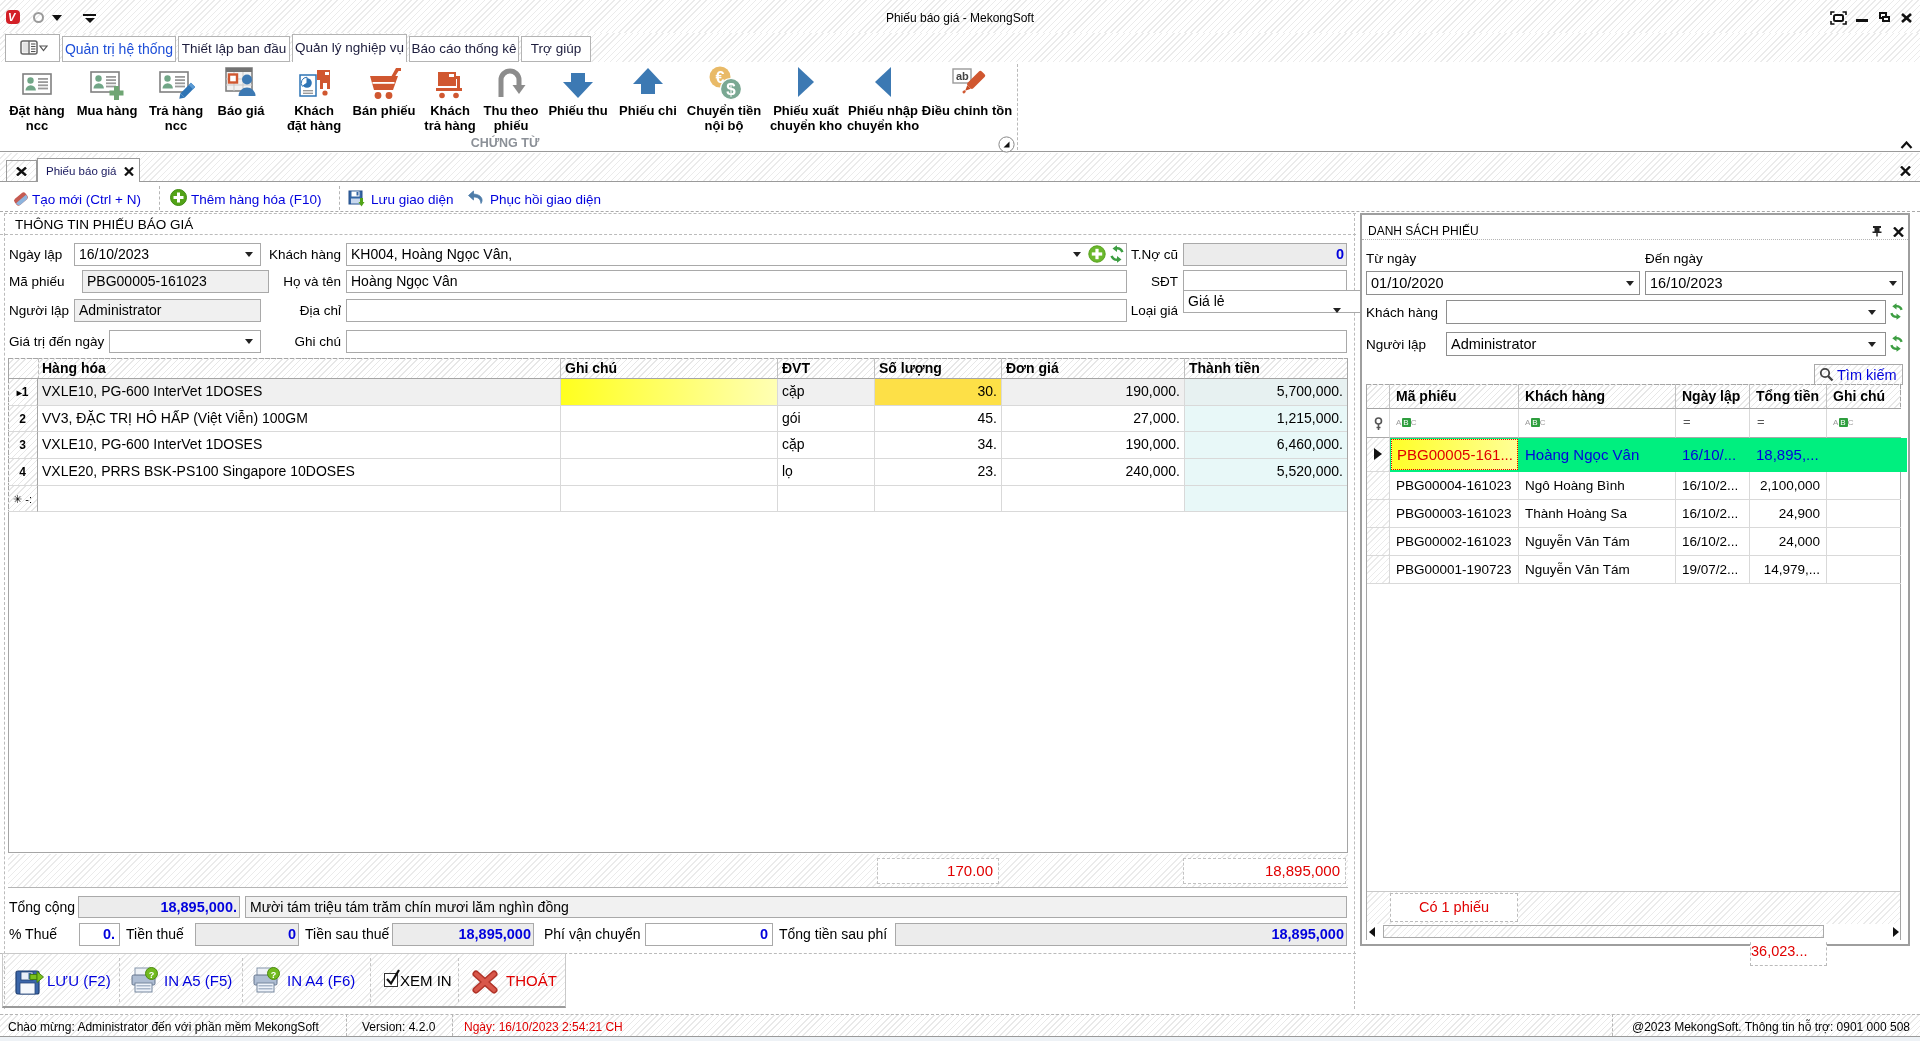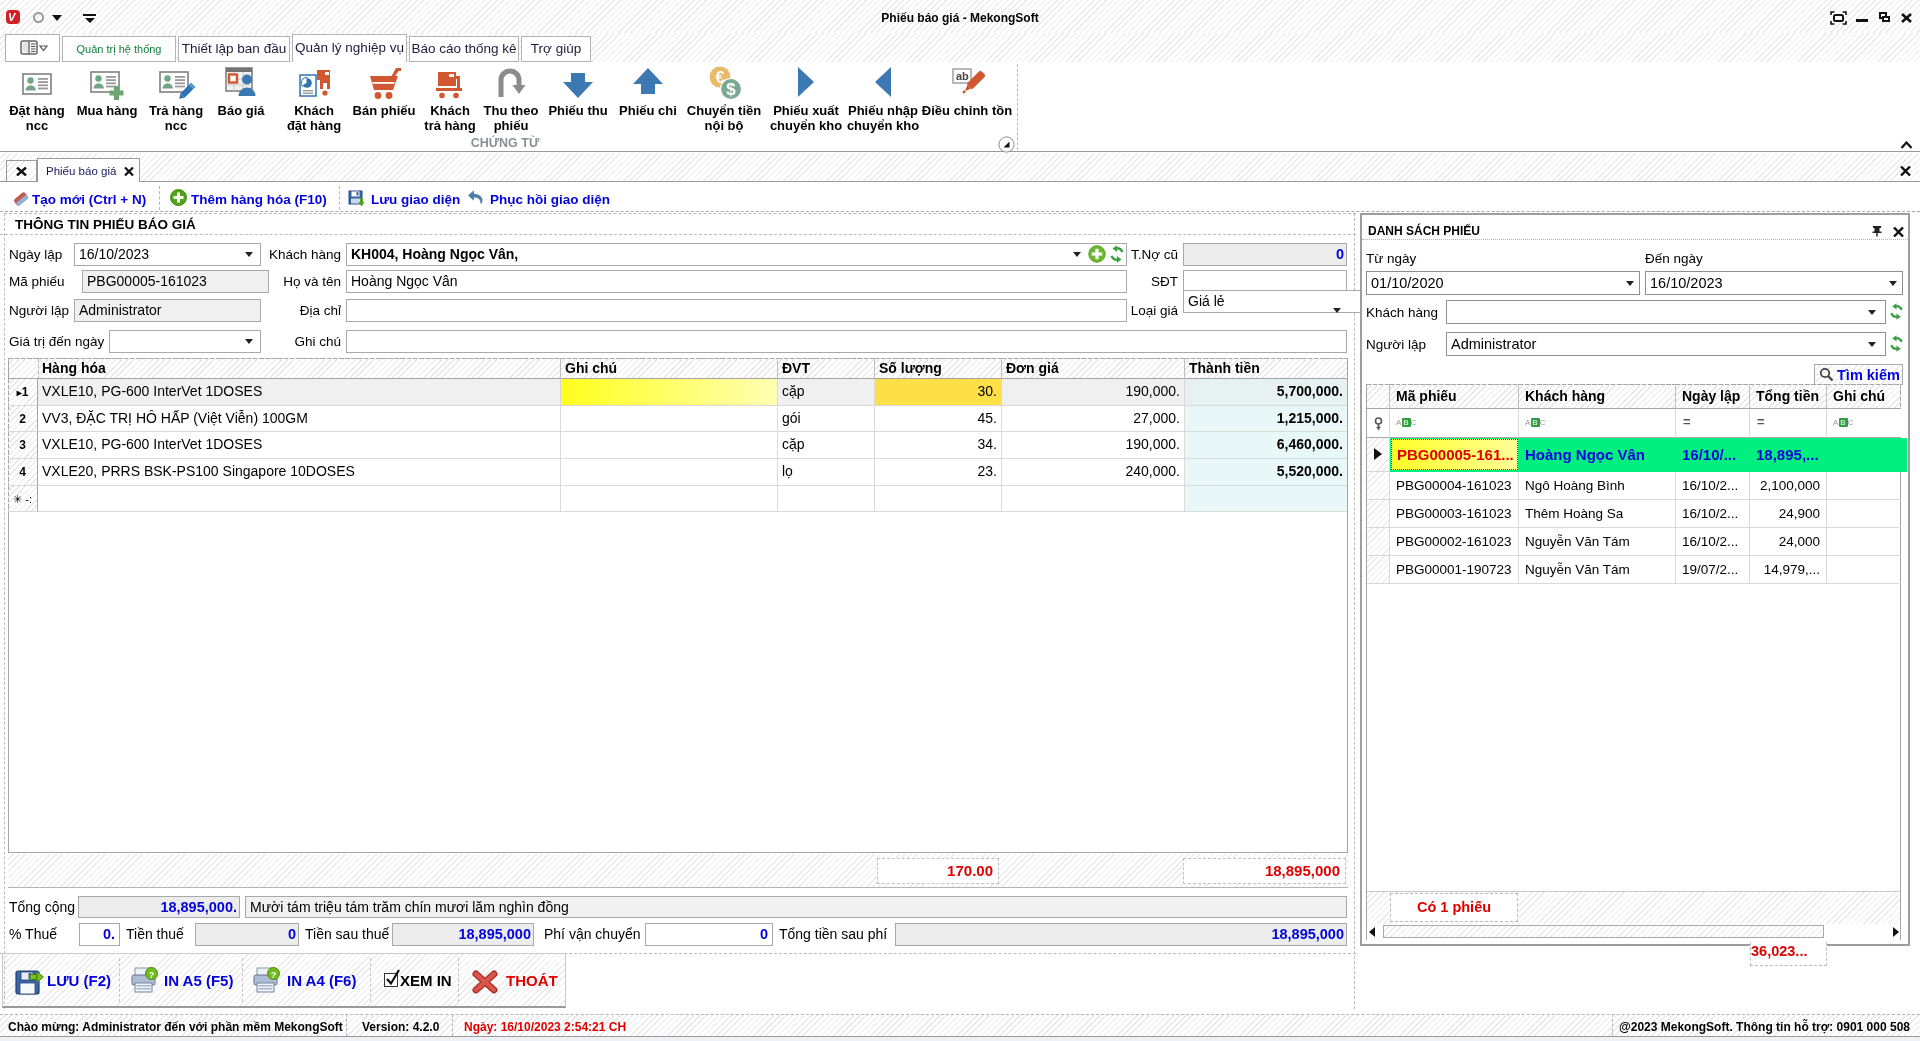--- a/index.html
+++ b/index.html
@@ -1,19 +1,19 @@
 <!DOCTYPE html>
 <html><head><meta charset="utf-8"><style>
 *{margin:0;padding:0;box-sizing:border-box}
 html,body{width:1920px;height:1041px;font-family:"Liberation Sans",sans-serif;background:#fff;overflow:hidden}
 body{position:relative;font-size:14px;color:#000}
 .abs{position:absolute}
 .hatch{background-image:repeating-linear-gradient(135deg,rgba(0,0,0,0) 0px,rgba(0,0,0,0) 3.3px,#ebebeb 3.3px,#ebebeb 4.35px)}
 .hatch2{background-image:repeating-linear-gradient(135deg,rgba(0,0,0,0) 0px,rgba(0,0,0,0) 3.3px,#e9e9e9 3.3px,#e9e9e9 4.35px)}
-.b{font-weight:bold}
+.b{font-weight:normal}
 .blue{color:#0202dd}
 .red{color:#e00000}
 svg{display:block}
 </style></head>
 <body>
 
 <div class="abs hatch" style="left:0;top:0;width:1920px;height:33px;background-color:#fff"></div>
 <div class="abs" style="left:6px;top:10px;width:14px;height:14px;border-radius:4px;background:#d32027"></div>
 <div class="abs" style="left:8px;top:11px;color:#fff;font-size:11px;font-weight:bold;font-style:italic">V</div>
 <div class="abs" style="left:33px;top:12px;width:11px;height:11px;border:2px solid #9a9a9a;border-radius:50%"></div>
@@ -48,21 +48,21 @@
 <rect x="2.5" y="2.5" width="5.5" height="10" fill="#e3e3e3"></rect>
 <line x1="9" y1="1" x2="9" y2="14" stroke="#666" stroke-width="1.4"></line>
 <g stroke="#555" stroke-width="1.1">
       <line x1="11" y1="4" x2="15.5" y2="4"></line>
       <line x1="11" y1="6.5" x2="15.5" y2="6.5"></line>
       <line x1="11" y1="9" x2="15.5" y2="9"></line>
       <line x1="11" y1="11.5" x2="15.5" y2="11.5"></line>
     </g>
 <path d="M20 6 L27 6 L23.5 10.5 z" fill="#fff" stroke="#555" stroke-width="1.2"></path>
 </svg>
-<div class="abs" style="left:62px;top:36px;width:114px;height:26px;background:#fff;border:1px solid #b4b4b4;text-align:center;line-height:24px;font-size:11px;color:#15803d">Quản trị hệ thống</div>
+<div class="abs" style="left:62px;top:36px;width:114px;height:26px;background:#fff;border:1px solid #b4b4b4;text-align:center;line-height:24px;font-size:14px;color:#1d4ed8">Quản trị hệ thống</div>
 <div class="abs" style="left:178px;top:36px;width:112px;height:26px;background:#fff;border:1px solid #b4b4b4;text-align:center;line-height:24px;font-size:13.5px;color:#1c1c3c">Thiết lập ban đầu</div>
 <div class="abs" style="left:292px;top:34px;width:115px;height:28px;background:#fff;border:1px solid #b4b4b4;border-bottom:none;text-align:center;line-height:26px;font-size:13.5px;color:#1c1c3c;z-index:3">Quản lý nghiệp vụ</div>
 <div class="abs" style="left:409px;top:36px;width:110px;height:26px;background:#fff;border:1px solid #b4b4b4;text-align:center;line-height:24px;font-size:13.5px;color:#1c1c3c">Báo cáo thống kê</div>
 <div class="abs" style="left:521px;top:36px;width:70px;height:26px;background:#fff;border:1px solid #b4b4b4;text-align:center;line-height:24px;font-size:13.5px;color:#1c1c3c">Trợ giúp</div>
 
 <div class="abs" style="left:0;top:62px;width:1920px;height:90px;background:#fff;border-bottom:1px solid #9a9a9a"></div>
 <div class="abs" style="left:1017px;top:64px;width:0;height:86px;border-left:1px dashed #b9b9b9"></div>
 <div class="abs" style="left:440px;top:136px;width:130px;text-align:center;font-size:12.5px;font-weight:bold;color:#8b9097">CHỨNG TỪ</div>
 <svg class="abs" style="left:998px;top:136px" width="17" height="17" viewBox="0 0 17 17">
     <circle cx="8.5" cy="8.5" r="7.6" fill="#fff" stroke="#8a8a8a"></circle>
@@ -604,21 +604,21 @@
 <div class="abs b" style="left:1756px;top:446px;font-size:15px;color:#0202dd">18,895,...</div>
 
 <div class="abs hatch" style="left:1367px;top:472px;width:23px;height:28px;border-right:1px solid #d9d9d9;border-bottom:1px solid #d9d9d9"></div>
 <div class="rcell" style="left:1390px;top:472px;width:129px">PBG00004-161023</div>
 <div class="rcell" style="left:1519px;top:472px;width:157px">Ngô Hoàng Bình</div>
 <div class="rcell" style="left:1676px;top:472px;width:74px">16/10/2...</div>
 <div class="rcell" style="left:1750px;top:472px;width:77px;text-align:right">2,100,000</div>
 <div class="rcell" style="left:1827px;top:472px;width:74px;border-right:none"></div>
 <div class="abs hatch" style="left:1367px;top:500px;width:23px;height:28px;border-right:1px solid #d9d9d9;border-bottom:1px solid #d9d9d9"></div>
 <div class="rcell" style="left:1390px;top:500px;width:129px">PBG00003-161023</div>
-<div class="rcell" style="left:1519px;top:500px;width:157px">Thêm Hoàng Sa</div>
+<div class="rcell" style="left:1519px;top:500px;width:157px">Thành Hoàng Sa</div>
 <div class="rcell" style="left:1676px;top:500px;width:74px">16/10/2...</div>
 <div class="rcell" style="left:1750px;top:500px;width:77px;text-align:right">24,900</div>
 <div class="rcell" style="left:1827px;top:500px;width:74px;border-right:none"></div>
 <div class="abs hatch" style="left:1367px;top:528px;width:23px;height:28px;border-right:1px solid #d9d9d9;border-bottom:1px solid #d9d9d9"></div>
 <div class="rcell" style="left:1390px;top:528px;width:129px">PBG00002-161023</div>
 <div class="rcell" style="left:1519px;top:528px;width:157px">Nguyễn Văn Tám</div>
 <div class="rcell" style="left:1676px;top:528px;width:74px">16/10/2...</div>
 <div class="rcell" style="left:1750px;top:528px;width:77px;text-align:right">24,000</div>
 <div class="rcell" style="left:1827px;top:528px;width:74px;border-right:none"></div>
 <div class="abs hatch" style="left:1367px;top:556px;width:23px;height:28px;border-right:1px solid #d9d9d9;border-bottom:1px solid #d9d9d9"></div>

